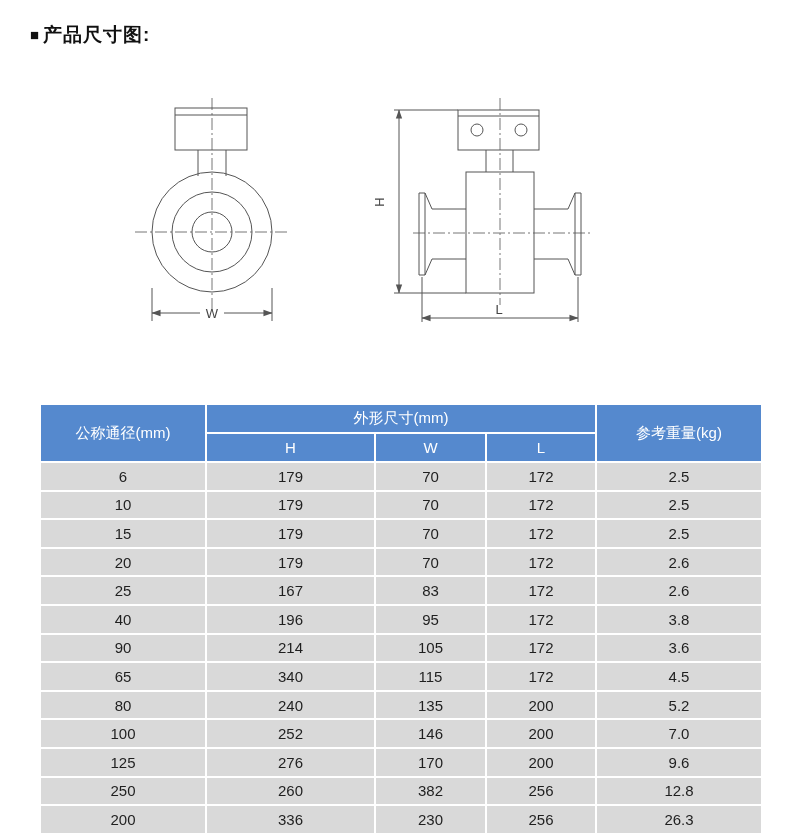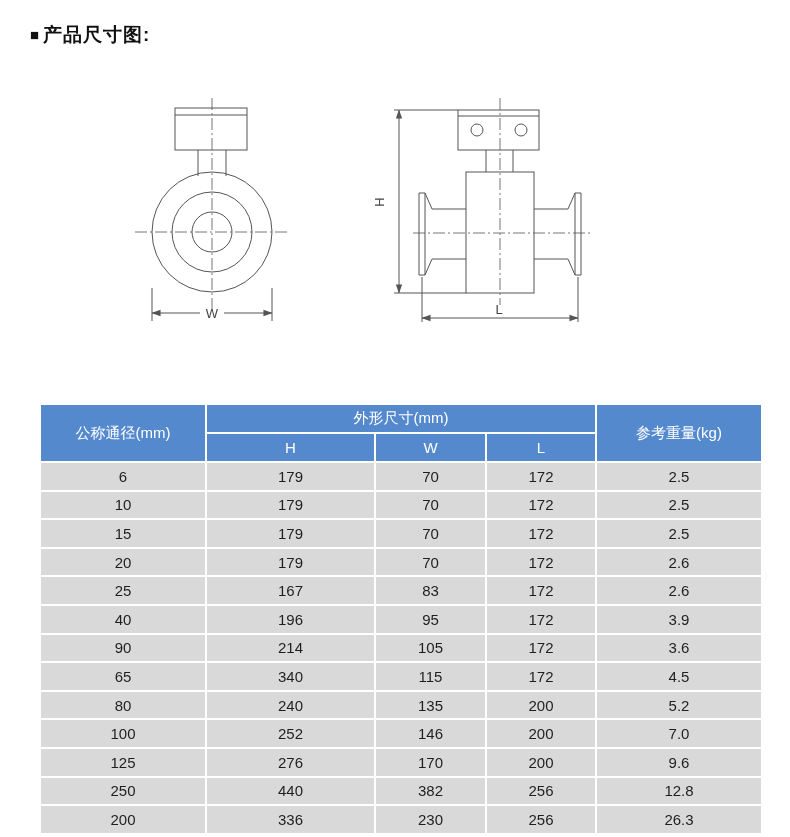--- a/index.html
+++ b/index.html
@@ -172,21 +172,21 @@
         <td>167</td>
         <td>83</td>
         <td>172</td>
         <td>2.6</td>
       </tr>
       <tr>
         <td>40</td>
         <td>196</td>
         <td>95</td>
         <td>172</td>
-        <td>3.9</td>
+        <td>3.8</td>
       </tr>
       <tr>
         <td>90</td>
         <td>214</td>
         <td>105</td>
         <td>172</td>
         <td>3.6</td>
       </tr>
       <tr>
         <td>65</td>
@@ -211,21 +211,21 @@
       </tr>
       <tr>
         <td>125</td>
         <td>276</td>
         <td>170</td>
         <td>200</td>
         <td>9.6</td>
       </tr>
       <tr>
         <td>250</td>
-        <td>440</td>
+        <td>260</td>
         <td>382</td>
         <td>256</td>
         <td>12.8</td>
       </tr>
       <tr>
         <td>200</td>
         <td>336</td>
         <td>230</td>
         <td>256</td>
         <td>26.3</td>

